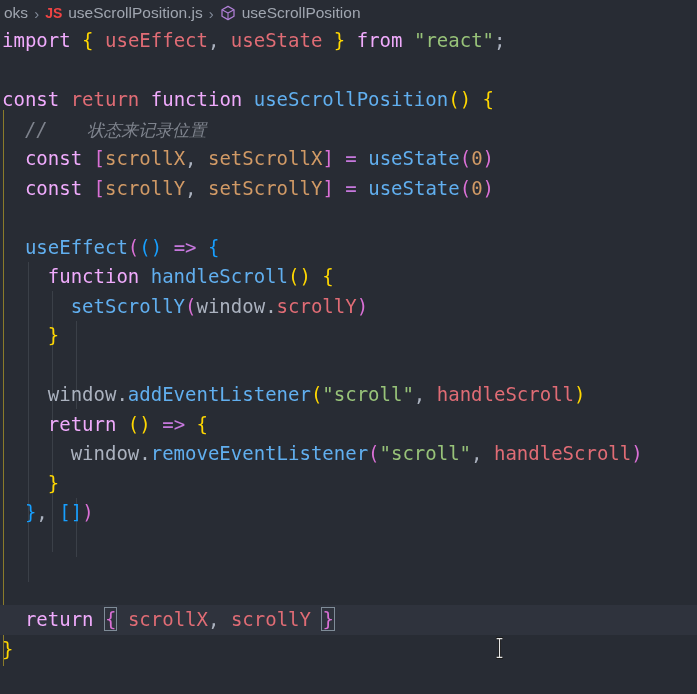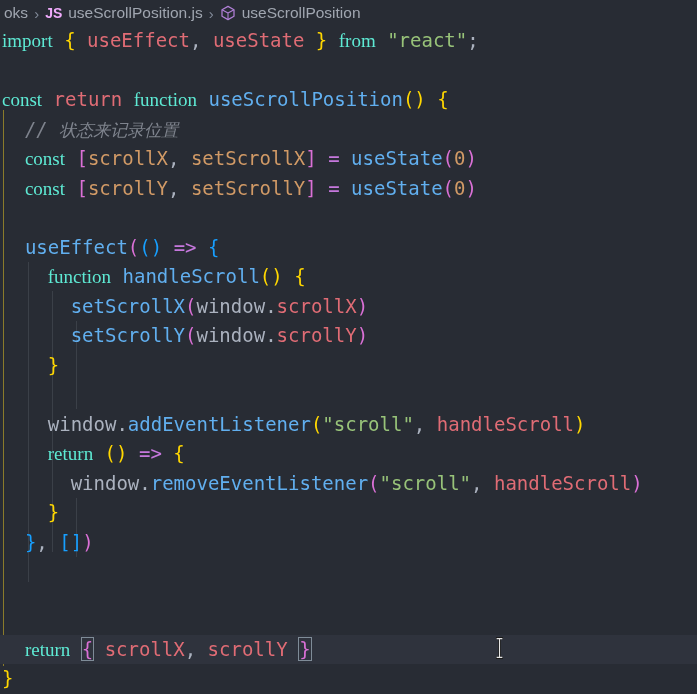--- a/index.html
+++ b/index.html
@@ -17,21 +17,21 @@
     display:flex;align-items:center;
     font-family:"Liberation Sans","DejaVu Sans",sans-serif;
     font-size:15.5px;color:#9da5b4;
     white-space:nowrap;overflow:hidden;
     padding-left:0px;box-sizing:border-box;
   }
   .bc-seg{display:flex;align-items:center;}
   .bc-text{color:#a0a6b0;}
   .bc-sep{color:#828a99;margin:0 6px;font-size:15px;}
   .bc-js{
-    color:#f0abfc;font-weight:bold;font-size:14px;
+    color:#ef4444;font-weight:bold;font-size:14px;
     font-family:"Liberation Sans","DejaVu Sans",sans-serif;
     margin-right:6px;letter-spacing:0px;
   }
   .bc-cube{width:16px;height:16px;margin-right:6px;display:inline-block;flex:none;}
 
   
   .code{
     position:absolute;left:0;top:26px;width:697px;height:668px;
     font-family:"DejaVu Sans Mono","Liberation Mono",monospace;
     font-size:19px;
@@ -39,21 +39,21 @@
   .line{
     position:relative;height:29.5px;line-height:29.5px;
     white-space:pre;
     font-size:19px;
     padding-left:2px;
     box-sizing:border-box;
   }
   .line.cur{background:#2f333d;margin-top:48px;}
 
   
-  .kw{color:#5eead4;font-family:Liberation Serif, serif;}
+  .kw{color:#f0abfc;}
   .var{color:#e06c75;}       
   .fn{color:#61afef;}        
   .str{color:#98c379;}       
   .num{color:#d19a66;}
   .punc{color:#abb2bf;}
   .op{color:#c678dd;}
   .br1{color:#ffd700;}       
   .br2{color:#da70d6;}       
   .br3{color:#179fff;}       
   .cmt{color:#7f848e;font-style:italic;}
@@ -69,21 +69,21 @@
   }
 
   
   .vguide-yellow{
     position:absolute;left:3px;width:1px;background:#8a7b2a;
   }
 
   
   .ibeam{position:absolute;width:11px;height:22px;}
 
-  .cn{font-family:"DejaVu Sans","Liberation Sans",sans-serif;font-style:italic;font-size:17px;}
+  .cn{font-family:"DejaVu Sans","Liberation Sans",sans-serif;font-style:italic;font-size:17px;margin-left:28px;}
 </style>
 </head>
 <body>
 
 <div id="app">
 
   <div class="breadcrumb">
     <span class="bc-seg">
       <span class="bc-text">oks</span>
     </span>
@@ -127,21 +127,20 @@
 
     <div class="line"><span class="ws">  </span><span class="kw">const</span><span class="ws"> </span><span class="br2">[</span><span class="num">scrollY</span><span class="punc">,</span><span class="ws"> </span><span class="num">setScrollY</span><span class="br2">]</span><span class="ws"> </span><span class="op">=</span><span class="ws"> </span><span class="fn">useState</span><span class="br2">(</span><span class="num">0</span><span class="br2">)</span></div>
 
     <div class="line"> </div>
 
 
     <div class="line"><span class="ws">  </span><span class="fn">useEffect</span><span class="br2">(</span><span class="br3">()</span><span class="ws"> </span><span class="op">=&gt;</span><span class="ws"> </span><span class="br3">{</span></div>
 
     <div class="line"><span class="ws">    </span><span class="kw">function</span><span class="ws"> </span><span class="fn">handleScroll</span><span class="br1">()</span><span class="ws"> </span><span class="br1">{</span></div>
 
-    <div class="line"><span class="ws">      </span><span class="fn">setScrollX</span><span class="br2">(</span><span class="punc">window</span><span class="punc">.</span><span class="var">scrollX</span><span class="br2">)</span></div>
 
     <div class="line"><span class="ws">      </span><span class="fn">setScrollY</span><span class="br2">(</span><span class="punc">window</span><span class="punc">.</span><span class="var">scrollY</span><span class="br2">)</span></div>
 
     <div class="line"><span class="ws">    </span><span class="br1">}</span></div>
 
     <div class="line"> </div>
 
     <div class="line"><span class="ws">    </span><span class="punc">window</span><span class="punc">.</span><span class="fn">addEventListener</span><span class="br1">(</span><span class="str">"scroll"</span><span class="punc">,</span><span class="ws"> </span><span class="var">handleScroll</span><span class="br1">)</span></div>
 
     <div class="line"><span class="ws">    </span><span class="kw">return</span><span class="ws"> </span><span class="br1">()</span><span class="ws"> </span><span class="op">=&gt;</span><span class="ws"> </span><span class="br1">{</span></div>

